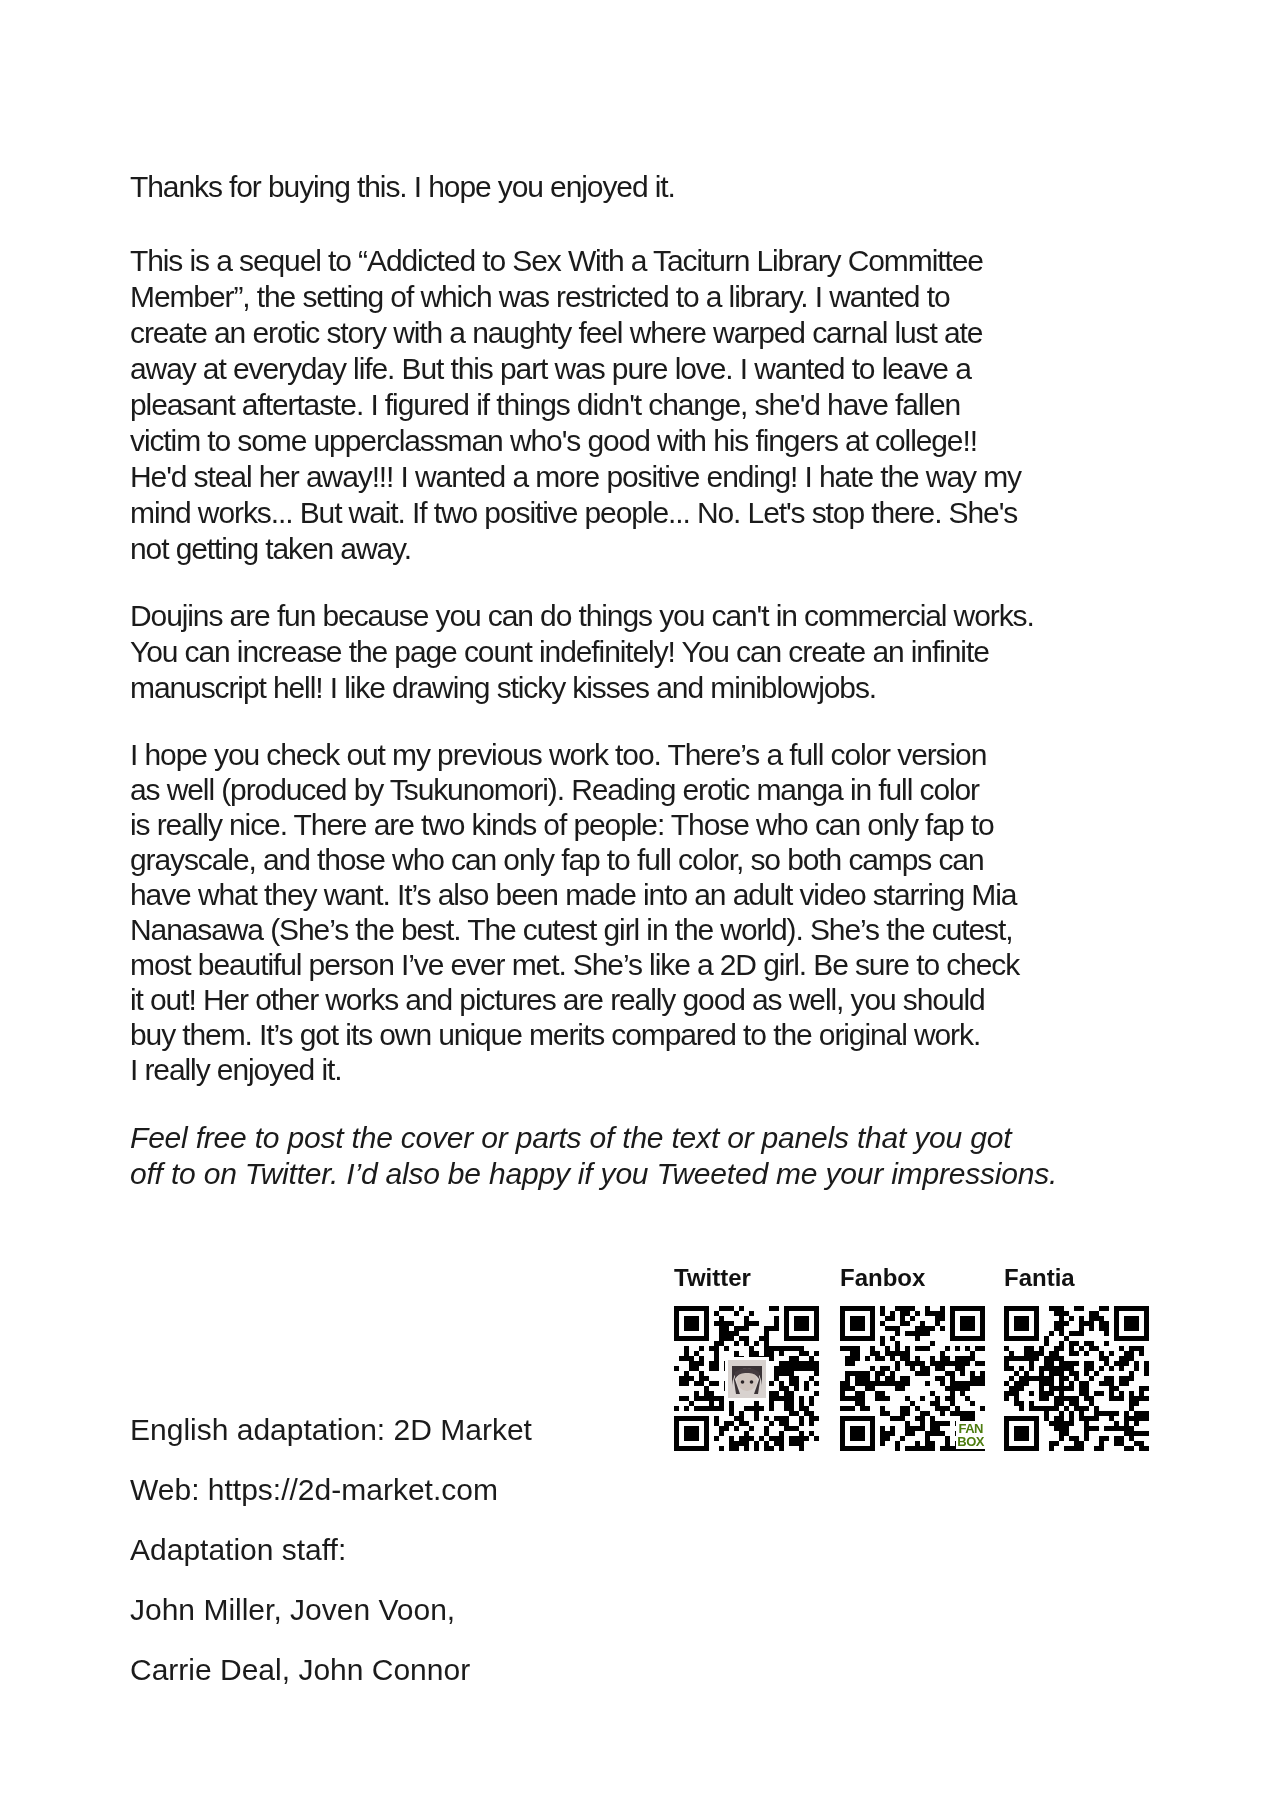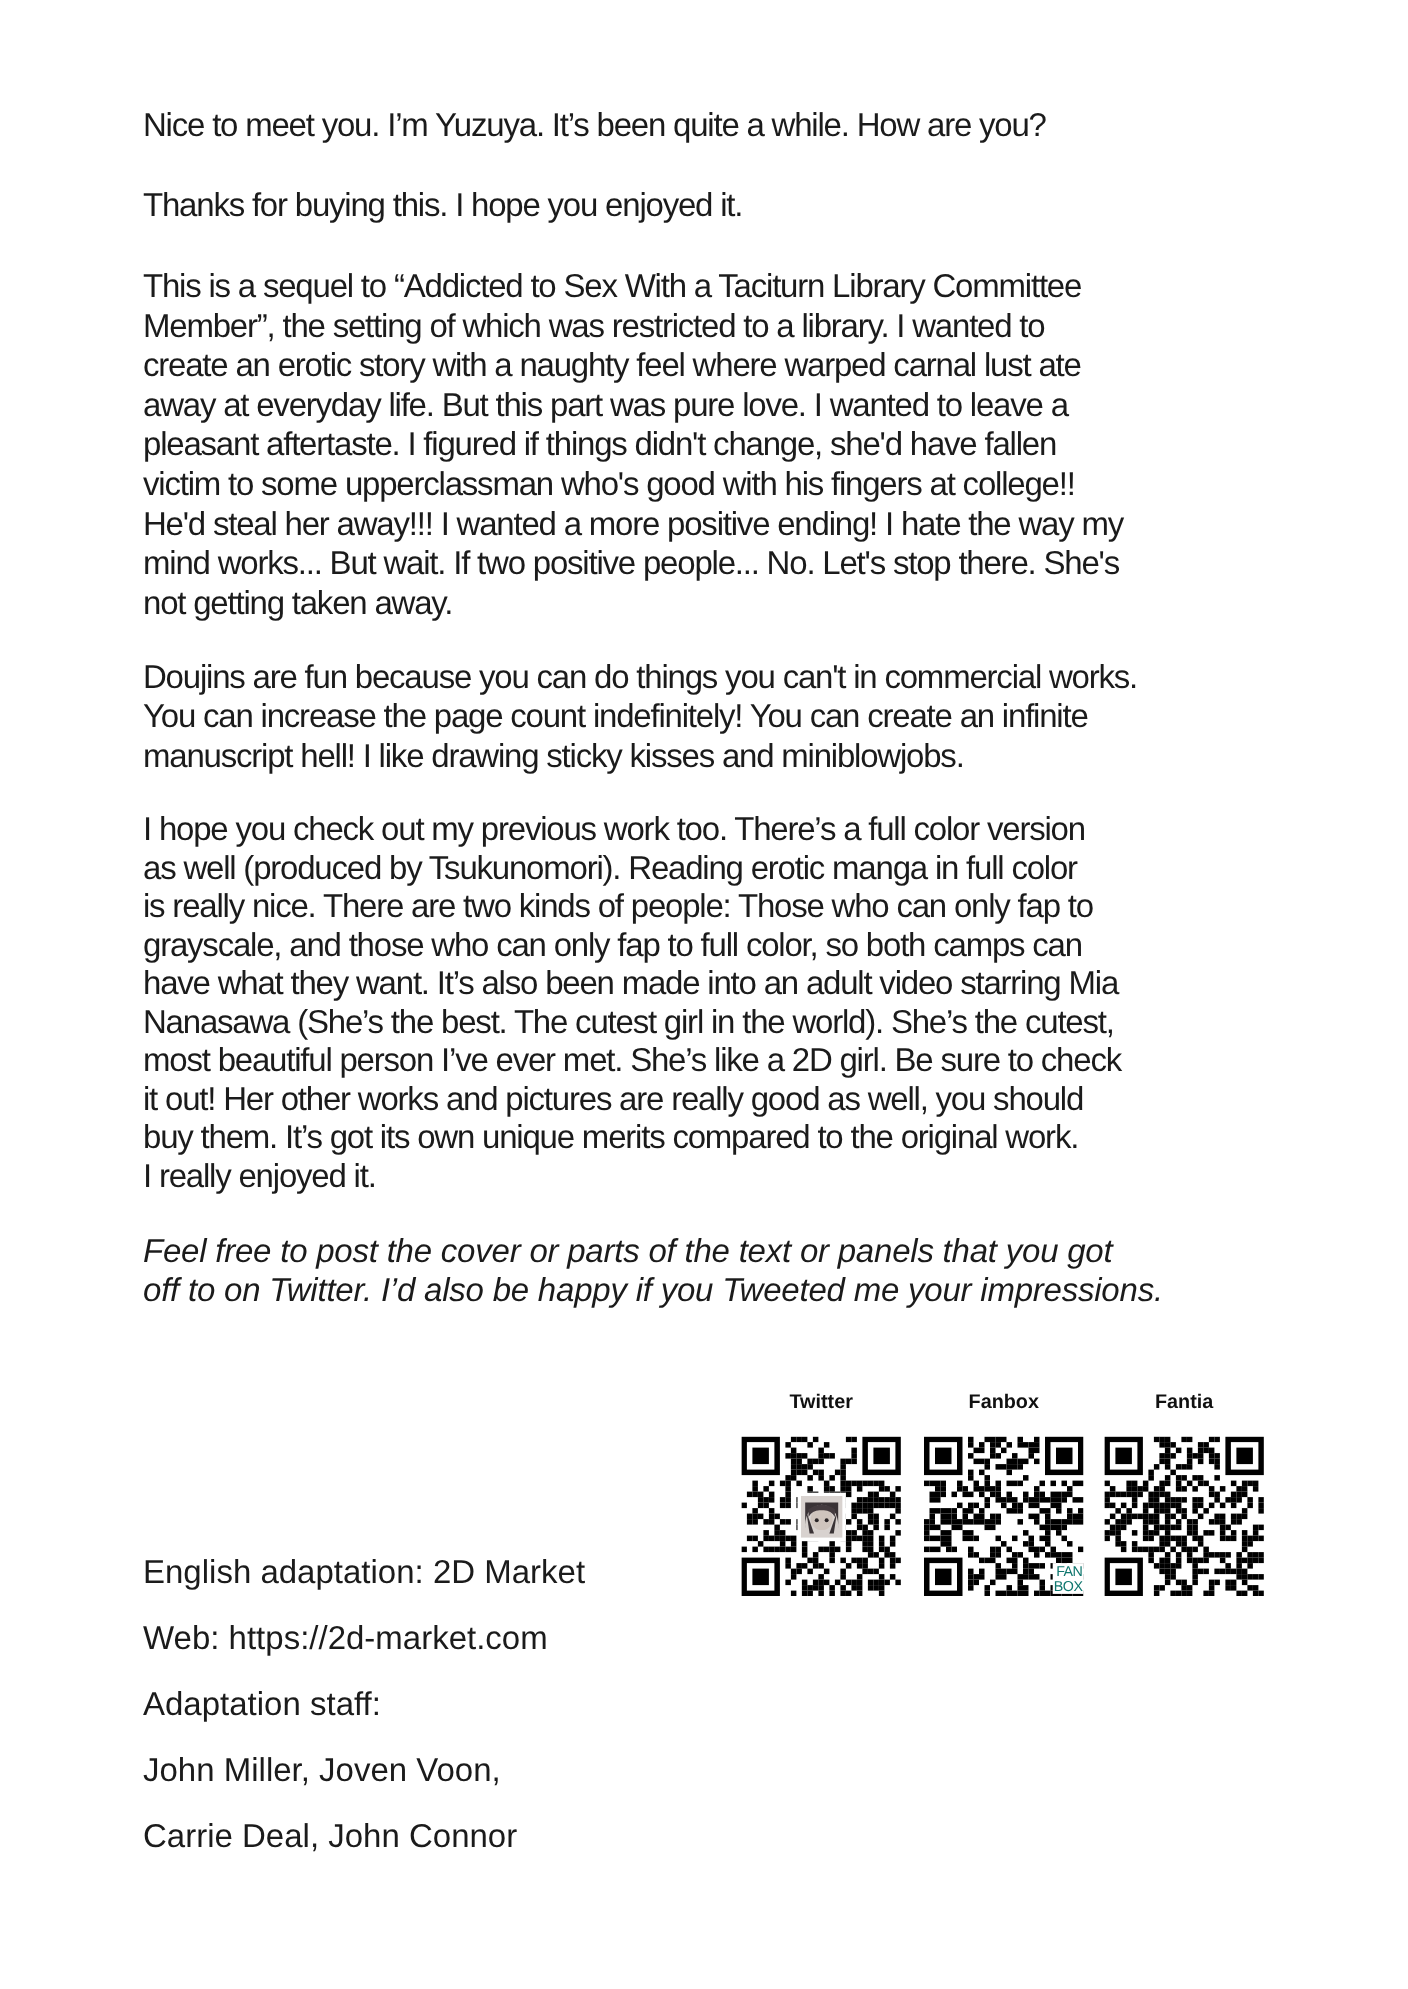--- a/index.html
+++ b/index.html
@@ -25,42 +25,41 @@
   .credits-block{
     position:absolute;left:130px;width:520px;white-space:pre-line;
     font-size:27px;line-height:31px;letter-spacing:0;
   }
   .adapt-block{
     position:absolute;left:130px;width:520px;white-space:pre-line;
     font-size:30px;line-height:30px;letter-spacing:0;
   }
   .qr-item{position:absolute;width:145px;}
   .qr-label{
-    position:absolute;top:-42px;left:0;width:145px;text-align:center;
-    font-weight:bold;font-size:18px;color:#111;
+    position:absolute;top:-42px;left:0;width:145px;
+    font-weight:bold;font-size:24px;color:#111;
   }
   .qr-code{position:absolute;top:0;left:0;width:145px;height:145px;}
   .qr-canvas{position:absolute;inset:0;}
   .qr-avatar{
     position:absolute;left:51px;top:51px;width:44px;height:44px;
     background:#ffffff;box-sizing:border-box;padding:3px;
   }
   .qr-avatar svg{display:block;width:38px;height:38px;}
   .fanbox-overlay{
     position:absolute;right:0px;bottom:2px;background:#ffffff;
-    font-weight:normal;font-size:13px;line-height:13px;color:#0f766e;
-    text-align:right;padding:1px 1px;letter-spacing:-0.5px;
+    font-weight:bold;font-size:13px;line-height:13px;color:#4d7c0f;
+    text-align:center;padding:1px 1px;letter-spacing:-0.5px;
   }
 </style>
 </head>
 <body>
 
 <div class="page">
 
-  <div class="para condensed" style="top:97px;">Nice to meet you. I’m Yuzuya. It’s been quite a while. How are you?</div>
 
   <div class="para condensed" style="top:169px;">Thanks for buying this. I hope you enjoyed it.</div>
 
   <div class="para condensed" style="top:243px;">This is a sequel to “Addicted to Sex With a Taciturn Library Committee
 Member”, the setting of which was restricted to a library. I wanted to
 create an erotic story with a naughty feel where warped carnal lust ate
 away at everyday life. But this part was pure love. I wanted to leave a
 pleasant aftertaste. I figured if things didn't change, she'd have fallen
 victim to some upperclassman who's good with his fingers at college!!
 He'd steal her away!!! I wanted a more positive ending! I hate the way my

